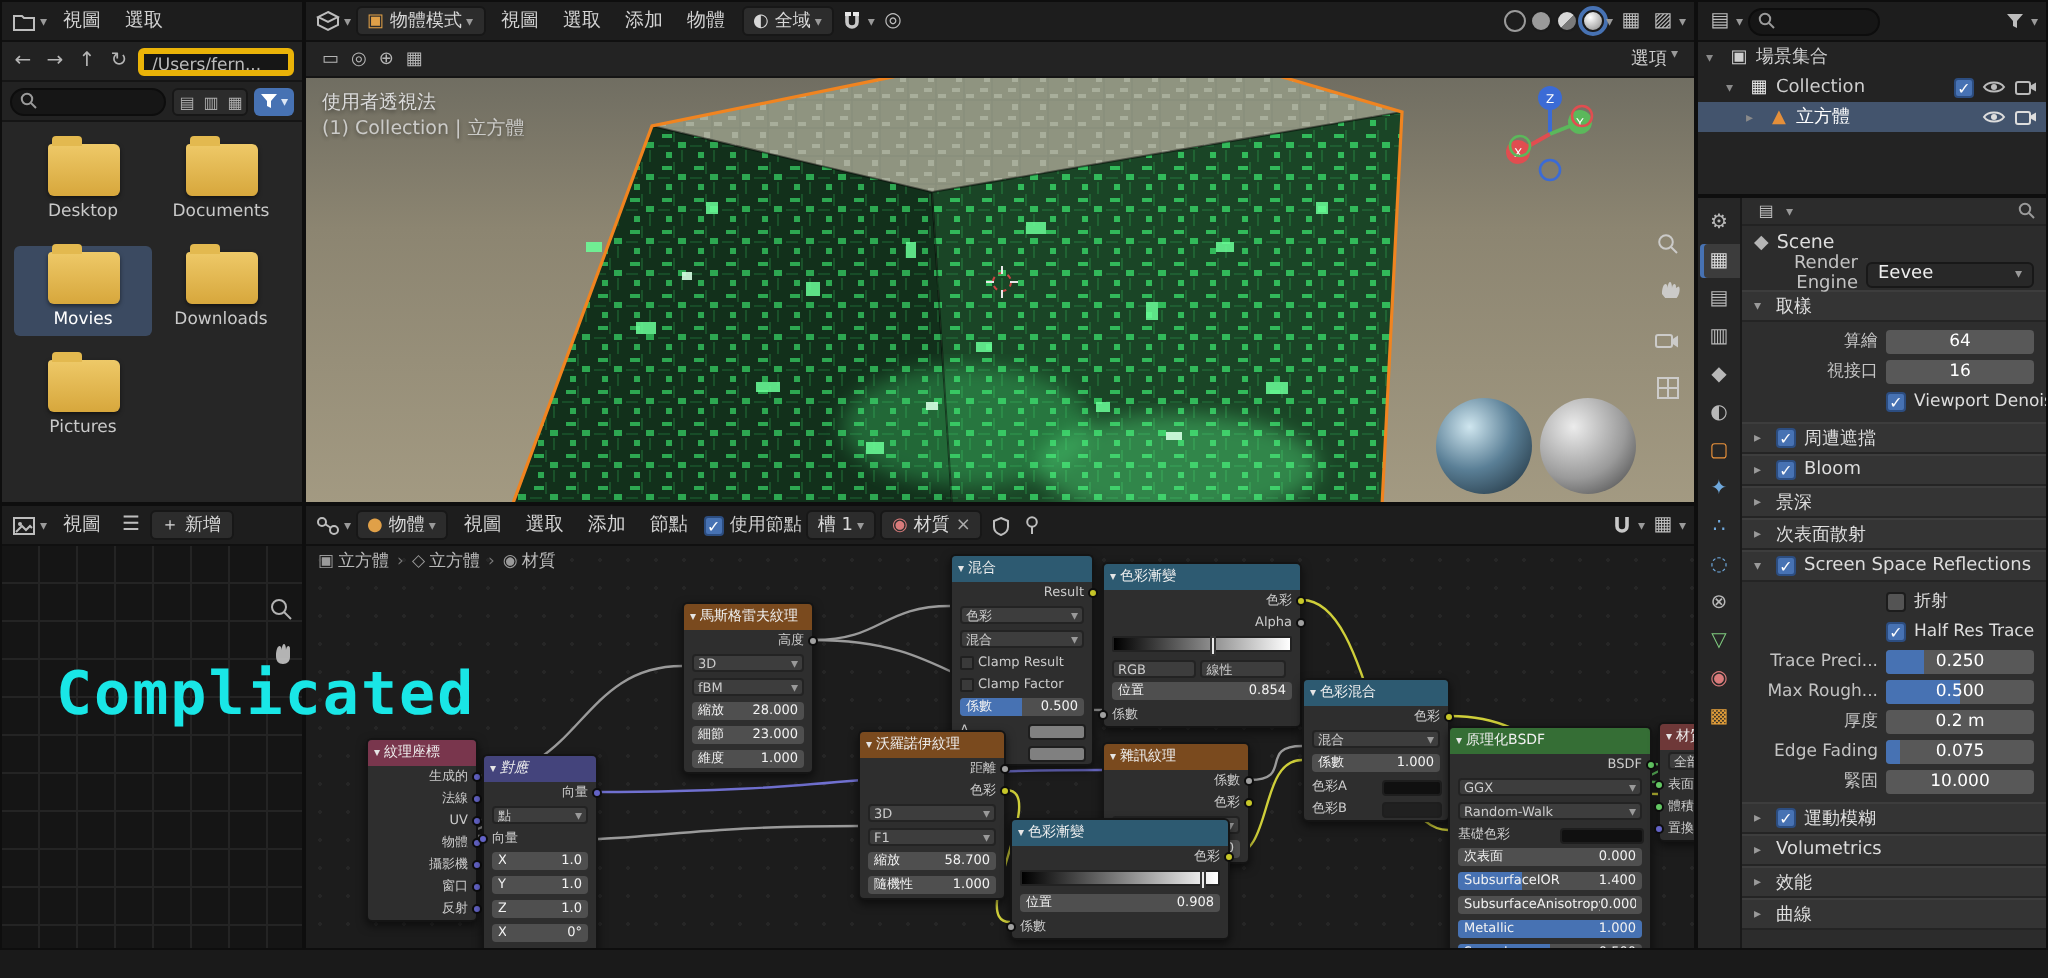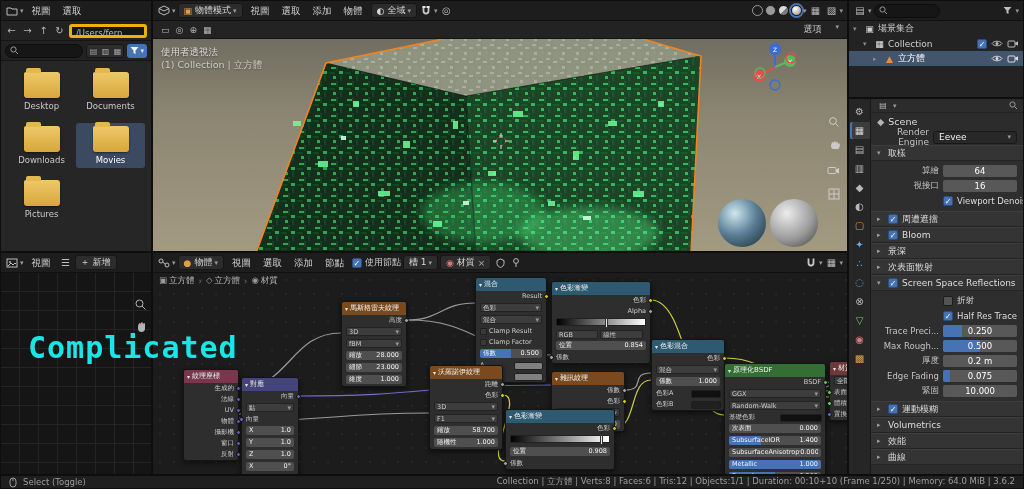--- a/index.html
+++ b/index.html
@@ -161,27 +161,27 @@
     </div>
     <div class="fb-grid">
         <div class="fcell">
           <span class="folder"></span>
           <span class="flabel">Desktop</span>
         </div>
         <div class="fcell">
           <span class="folder"></span>
           <span class="flabel">Documents</span>
         </div>
+        <div class="fcell sel">
+          <span class="folder"></span>
+          <span class="flabel">Movies</span>
+        </div>
         <div class="fcell">
           <span class="folder"></span>
           <span class="flabel">Downloads</span>
-        </div>
-        <div class="fcell sel">
-          <span class="folder"></span>
-          <span class="flabel">Movies</span>
         </div>
         <div class="fcell">
           <span class="folder"></span>
           <span class="flabel">Pictures</span>
         </div>
       </div>
   </section>
 
   <section id="viewport">
     <svg class="vp-canvas" width="696" height="252" viewBox="0 0 696 252">
@@ -330,21 +330,21 @@
       <span class="caret">▾</span>
     </div>
     <div class="toolrow">
       <span id="vp-tool-icons" style="display:flex;gap:6px">
           <span class="ticon">▭</span>
           <span class="ticon">◎</span>
           <span class="ticon">⊕</span>
           <span class="ticon">▦</span>
         </span>
       <span class="flexspace"></span>
-      <span style="font-size:9px;color:#cfcfcf;display:inline-flex;gap:15px;align-items:flex-start">
+      <span style="font-size:9px;color:#cfcfcf;display:inline-flex;gap:3px;align-items:flex-start">
         <span>選項</span>
         <span class="caret">▾</span>
       </span>
     </div>
     <div class="vp-overlay">
       <div>使用者透視法</div>
       <div style="opacity:.85">(1) Collection | 立方體</div>
     </div>
   </section>
 
@@ -643,21 +643,21 @@
           <div class="nrow">
             <span class="dot o" style="background:#6363c7"></span>
             <span class="rl">窗口</span>
           </div>
           <div class="nrow">
             <span class="dot o" style="background:#6363c7"></span>
             <span class="rl">反射</span>
           </div>
         </div>
         <div class="node" style="left: 88px; top: 104px; width: 58px;">
-          <div class="nhead" style="background: rgb(68, 68, 124);">
+          <div class="nhead" style="background: rgb(68, 68, 124); font-style: italic;">
             <span class="ncaret">▾</span>
             <span>對應</span>
           </div>
           <div class="nrow">
             <span class="dot o" style="background:#6363c7"></span>
             <span class="rl">向量</span>
           </div>
           <div class="nrow">
             <span class="ddbox">
               <span>點</span>
@@ -1010,25 +1010,16 @@
             <circle cx="4.5" cy="4.5" r="3.5" fill="none" stroke="#cfcfcf"></circle>
             <line x1="7" y1="7" x2="10.5" y2="10.5" stroke="#cfcfcf"></line>
           </svg>
         <svg width="12" height="12">
             <path d="M3 7c0-3 .8-5 1.8-5s1 2 1 2 .2-3 1.2-3 1 3 1 3 .2-2 1.2-2 .8 2 .8 2v3.5c0 2-1.2 3.5-3.5 3.5S3 9.5 3 7z" fill="#cfcfcf"></path>
           </svg>
       </div>
     </div>
   </section>
 
-  <section id="status-bar">
-    <svg width="8" height="11">
-        <rect x="1" y="1" width="6" height="9" rx="3" fill="none" stroke="#9d9d9d"></rect>
-        <line x1="4" y1="1" x2="4" y2="4" stroke="#9d9d9d"></line>
-      </svg>
-    <span>Select (Toggle)</span>
-    <span class="flexspace"></span>
-    <span>Collection | 立方體 | Verts:8 | Faces:6 | Tris:12 | Objects:1/1 | Duration: 00:10+10 (Frame 1/250) | Memory: 64.0 MiB | 3.6.2</span>
-  </section>
 
   <div class="annotation" style="color: rgb(25, 230, 230);">Complicated</div>
 
 </div>
 
 </body></html>

